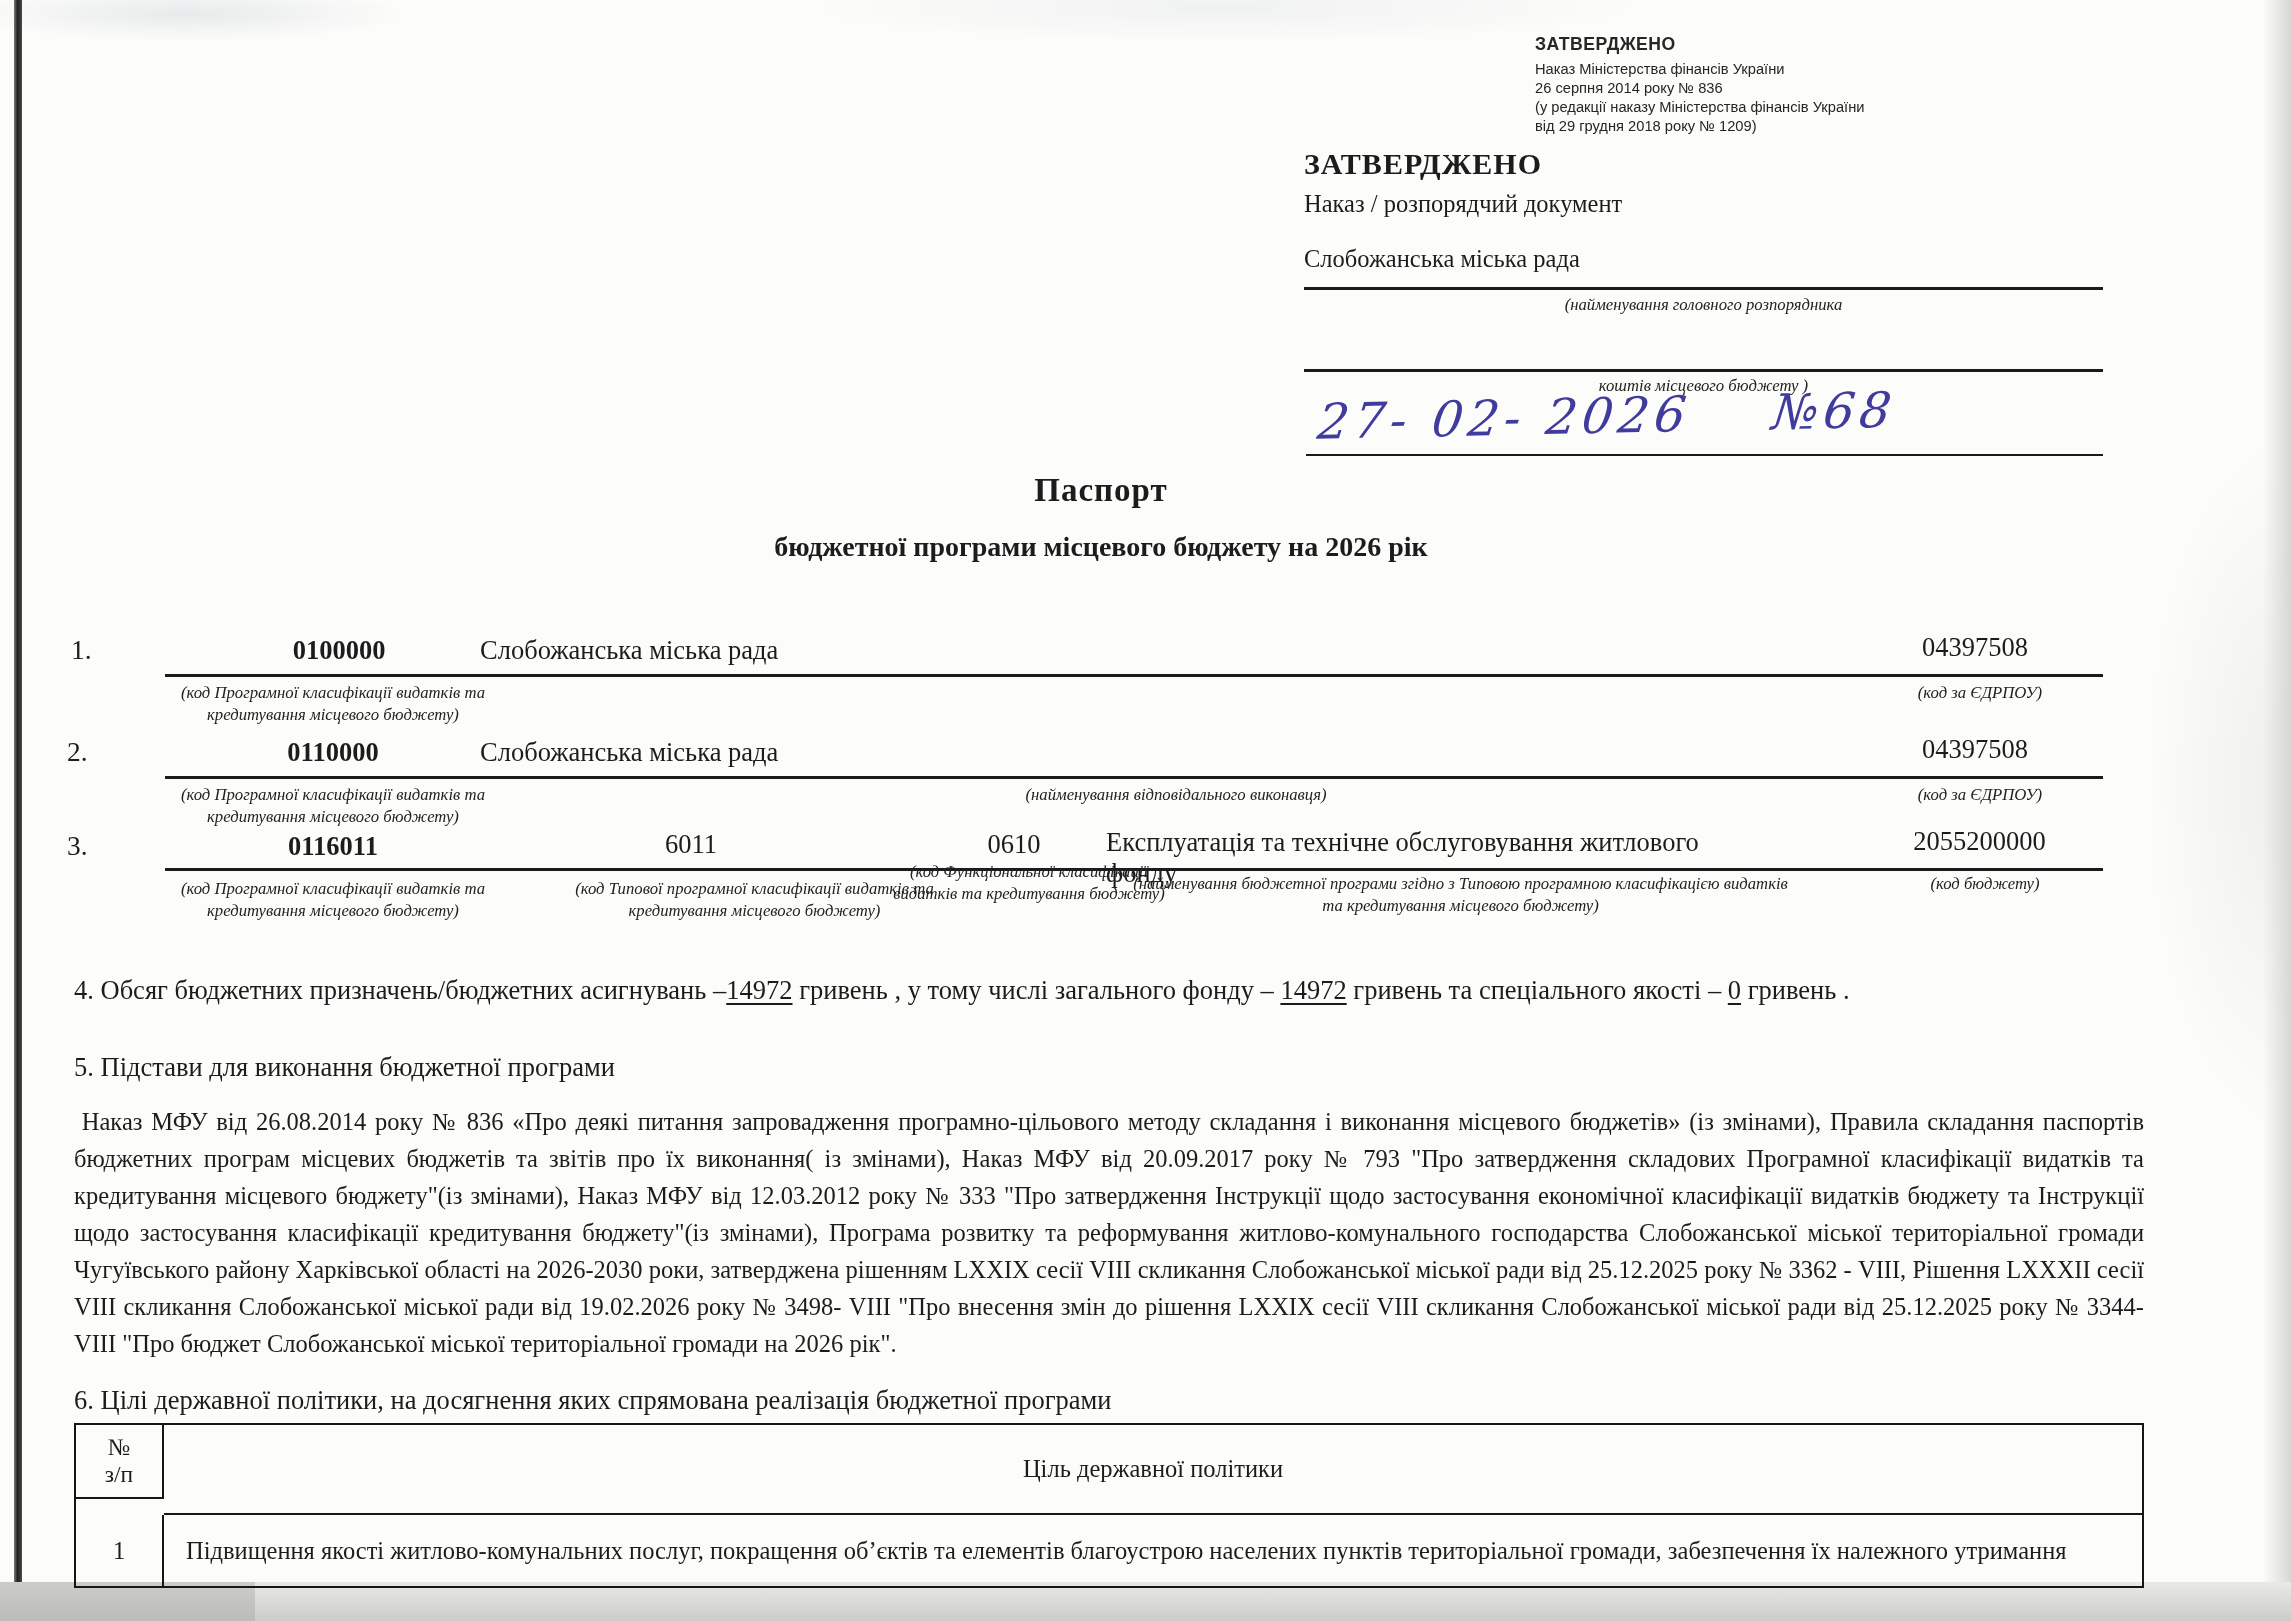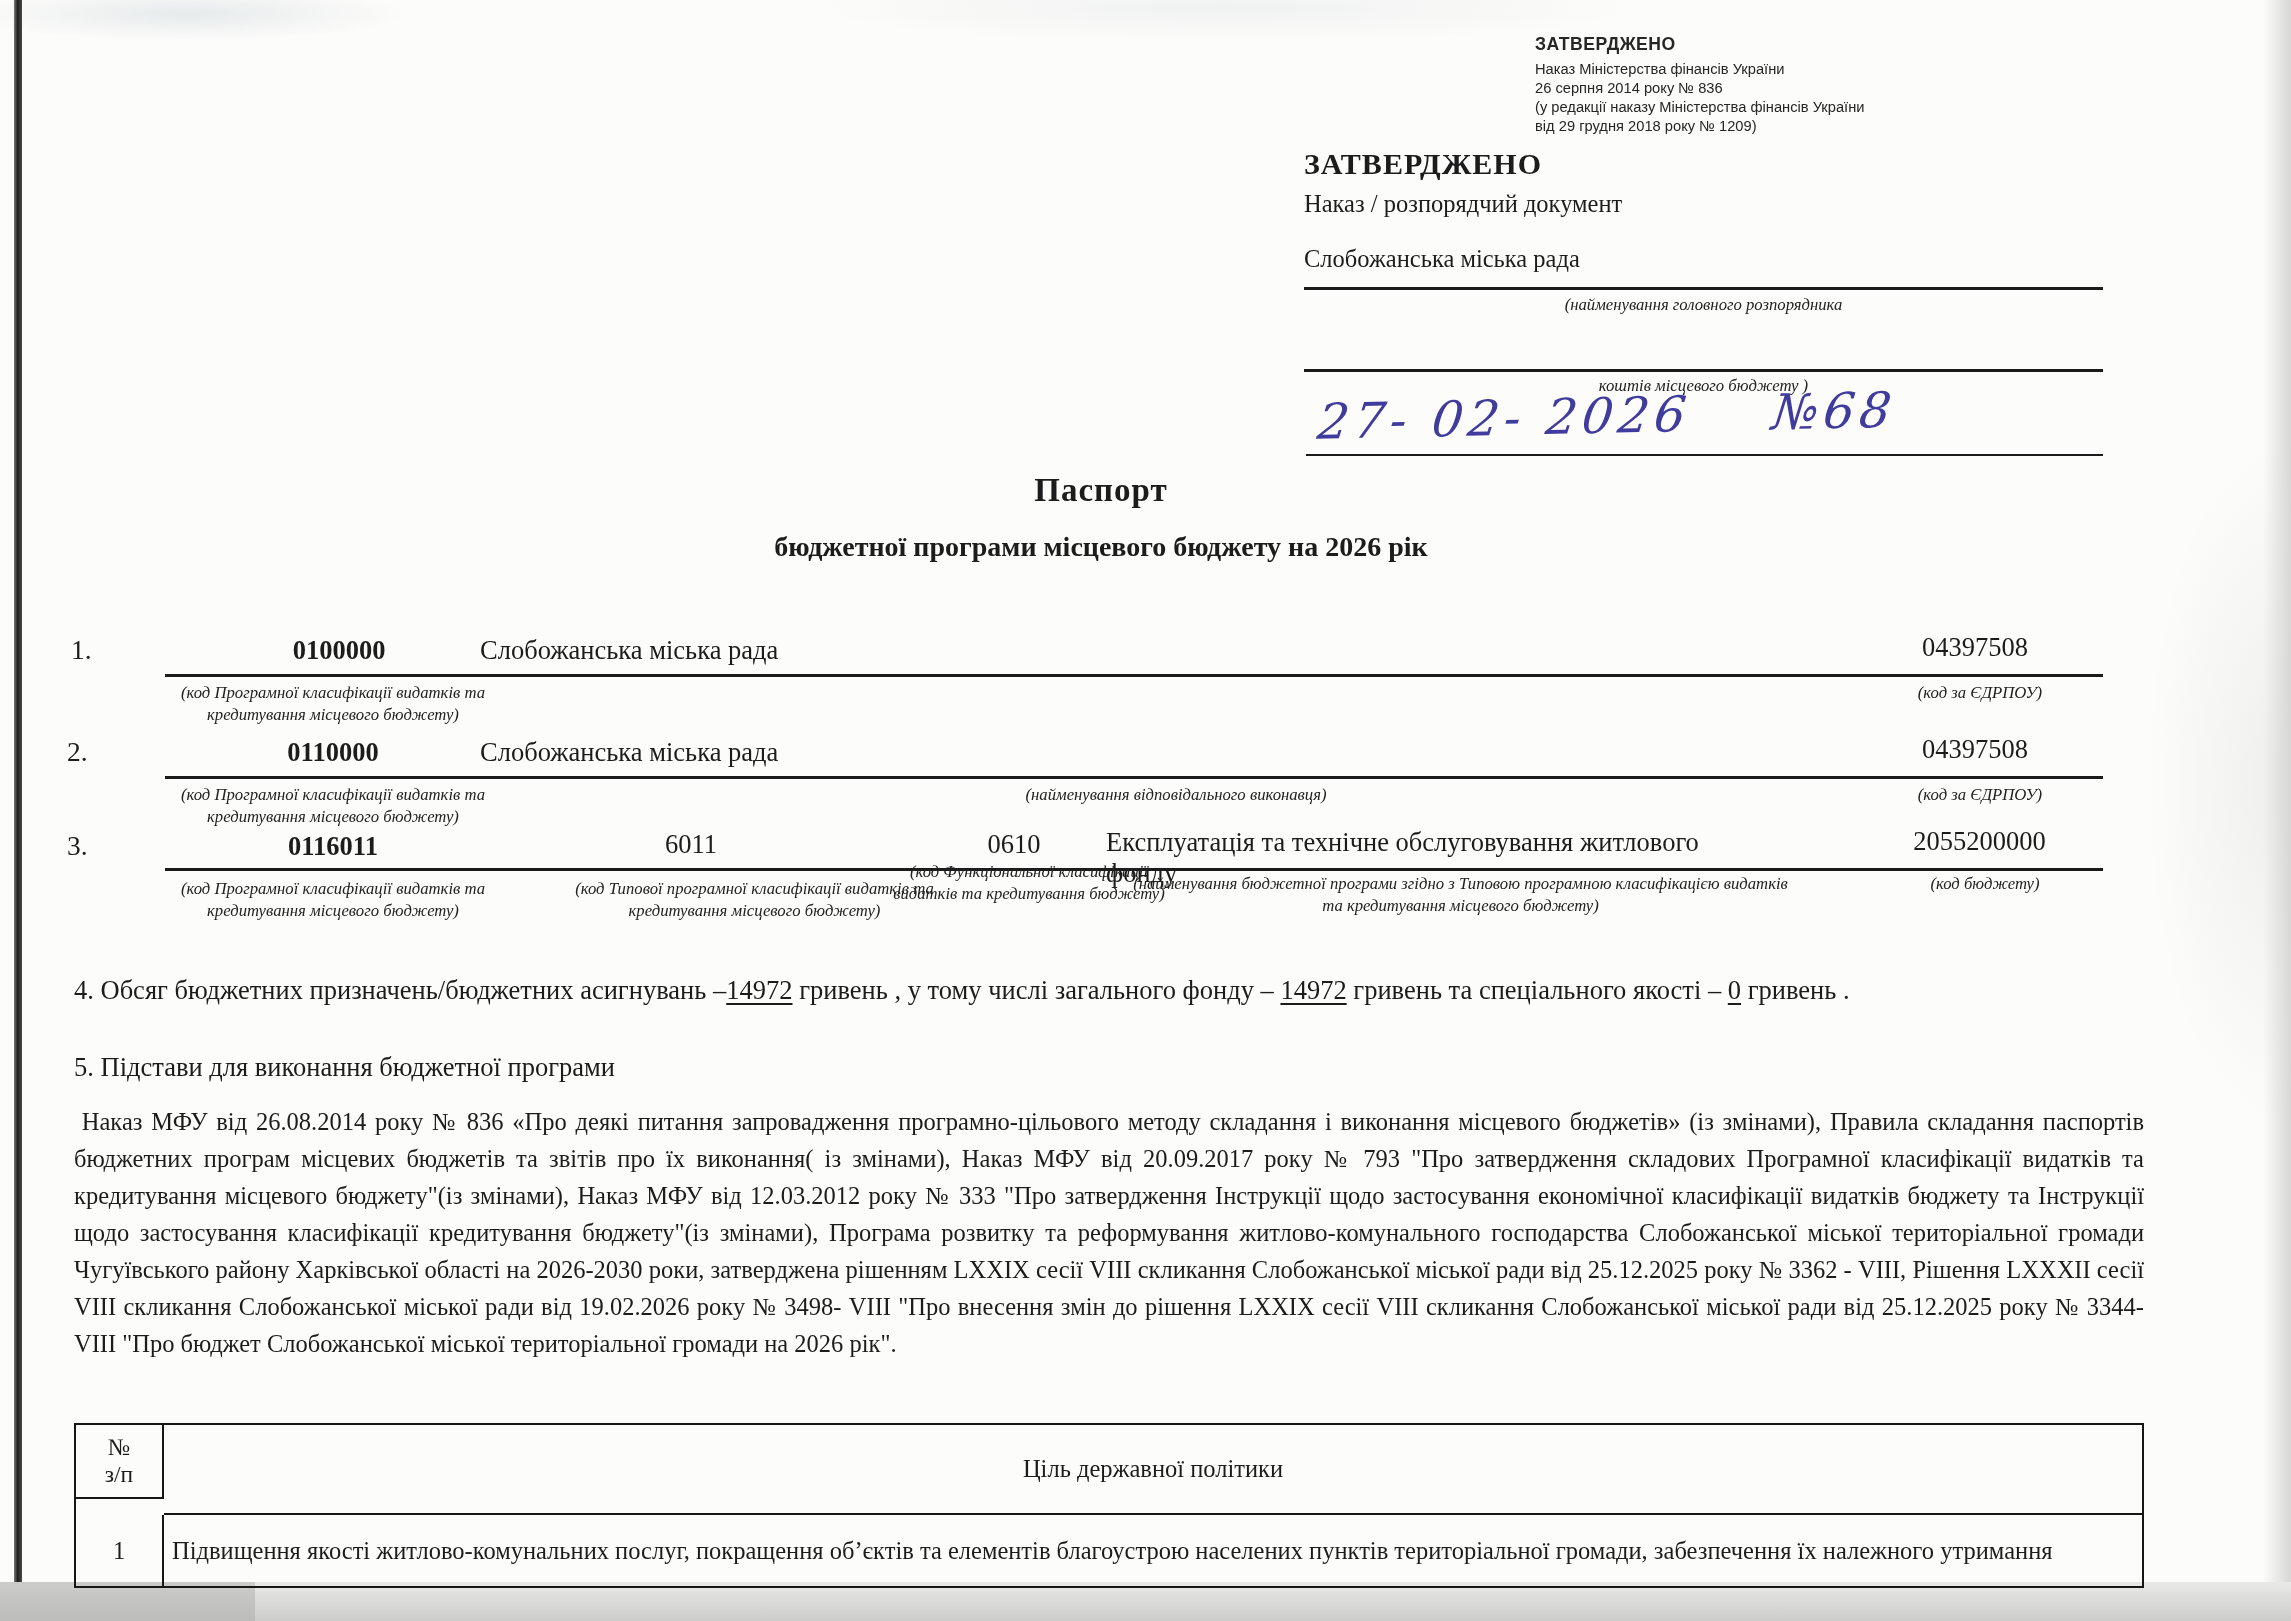--- a/index.html
+++ b/index.html
@@ -62,21 +62,21 @@
     display:grid;grid-template-columns:88px 1fr;
     border:2.9px solid #161616;box-sizing:border-box;
   }
   .goal-table .cell{border-right:2px solid #161616;border-bottom:2px solid #161616;
     display:flex;align-items:center;justify-content:center;box-sizing:border-box;}
   .goal-table .cell:nth-child(2n){border-right:none;}
   .goal-table .cell.last-row{border-bottom:none;}
   .th-num{font-size:23.5px;white-space:pre-line;text-align:center;height:74px;}
   .th-goal{font-size:24.5px;height:90px;}
   .td-num{font-size:24.5px;height:71px;}
-  .td-goal{font-size:24.5px;height:71px;justify-content:flex-start !important;padding:0 8px;text-align:left;}
+  .td-goal{font-size:24.5px;height:71px;justify-content:flex-start !important;padding:0 22px;text-align:left;}
 </style>
 </head>
 <body>
 
 <div class="page">
 
   <div class="edge-left"></div>
   <div class="edge-right"></div>
   <div class="edge-bottom"></div>
   <div class="smudge-bl"></div>
@@ -137,20 +137,21 @@
   <div class="abs cap center" style="left:1127px;top:873px;width:667px;">(найменування бюджетної програми згідно з Типовою програмною класифікацією видатків та кредитування місцевого бюджету)</div>
   <div class="abs cap center" style="left:1887px;top:873px;width:196px;">(код бюджету)</div>
 
   <div class="abs heading" style="left:74px;top:975px;width:2068px;">
     <span>4. Обсяг бюджетних призначень/бюджетних асигнувань –</span><span class="u">14972</span><span> гривень , у тому числі загального фонду – </span><span class="u">14972</span><span> гривень та спеціального якості – </span><span class="u">0</span><span> гривень .</span>
   </div>
 
   <div class="abs heading" style="left:74px;top:1052px;">5. Підстави для виконання бюджетної програми</div>
   <div class="abs para" style="left:74px;top:1103px;width:2070px;">Наказ МФУ від 26.08.2014 року № 836 «Про деякі питання запровадження програмно-цільового методу складання і виконання місцевого бюджетів» (із змінами), Правила складання паспортів бюджетних програм місцевих бюджетів та звітів про їх виконання( із змінами), Наказ МФУ від 20.09.2017 року № 793 "Про затвердження складових Програмної класифікації видатків та кредитування місцевого бюджету"(із змінами), Наказ МФУ від 12.03.2012 року № 333 "Про затвердження Інструкції щодо застосування економічної класифікації видатків бюджету та Інструкції щодо застосування класифікації кредитування бюджету"(із змінами), Програма розвитку та реформування житлово-комунального господарства Слобожанської міської територіальної громади Чугуївського району Харківської області на 2026-2030 роки, затверджена рішенням LXXIX сесії VIII скликання Слобожанської міської ради від 25.12.2025 року № 3362 - VIII, Рішення LXXXII сесії VIII скликання Слобожанської міської ради від 19.02.2026 року № 3498- VIII "Про внесення змін до рішення LXXIX сесії VIII скликання Слобожанської міської ради від 25.12.2025 року № 3344- VIII "Про бюджет Слобожанської міської територіальної громади на 2026 рік".</div>
 
+  <div class="abs heading" style="left:74px;top:1385px;">6. Цілі державної політики, на досягнення яких спрямована реалізація бюджетної програми</div>
 
   <div class="abs goal-table">
     <div class="cell th-num">№
 з/п</div>
     <div class="cell th-goal">Ціль державної політики</div>
     <div class="cell td-num last-row">1</div>
     <div class="cell td-goal last-row">Підвищення якості житлово-комунальних послуг, покращення об’єктів та елементів благоустрою населених пунктів територіальної громади, забезпечення їх належного утримання</div>
   </div>
 
 </div>

